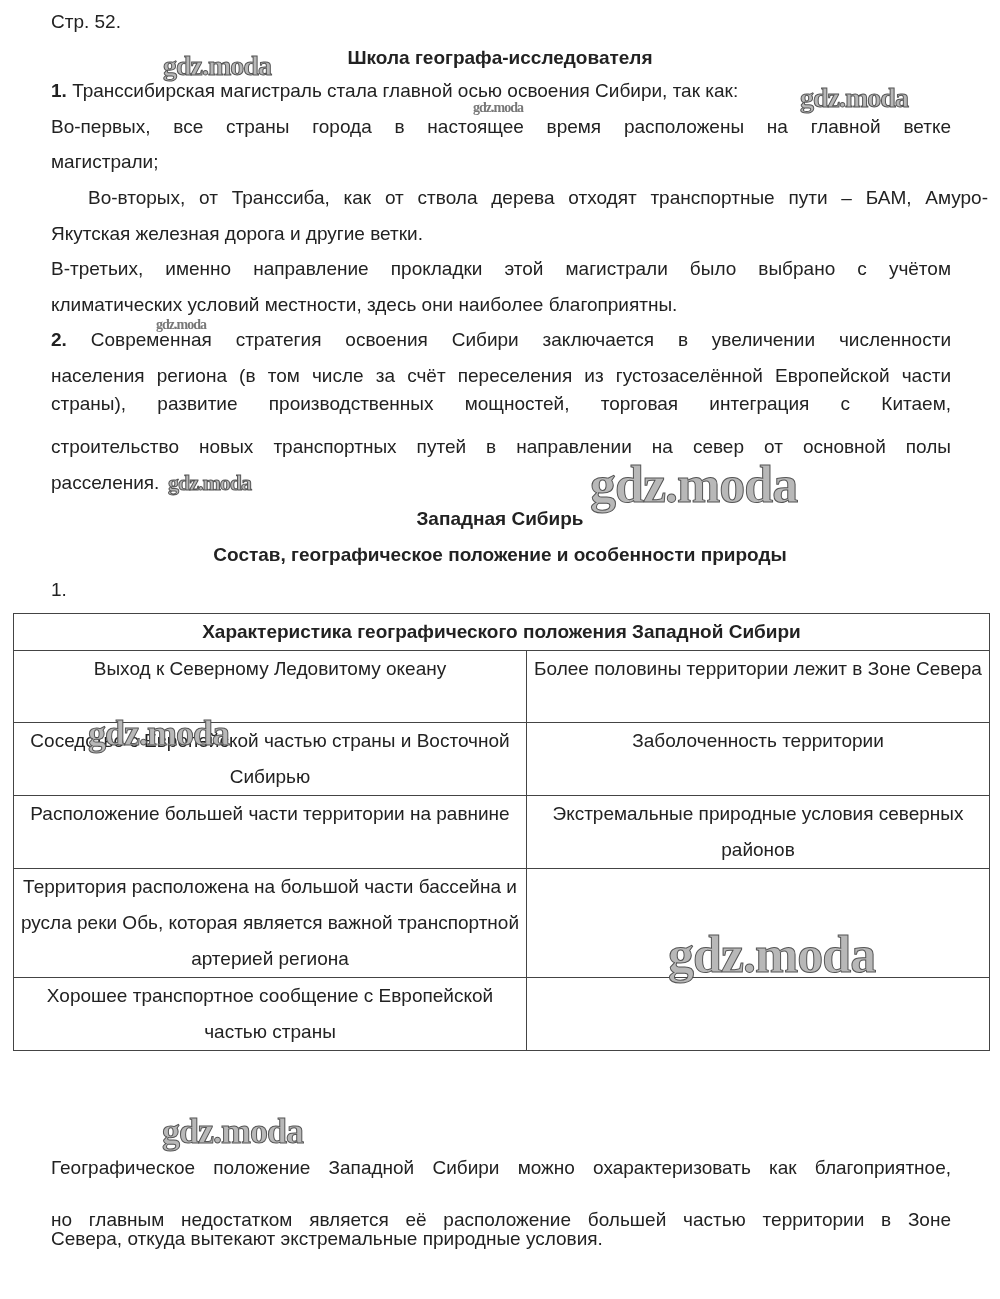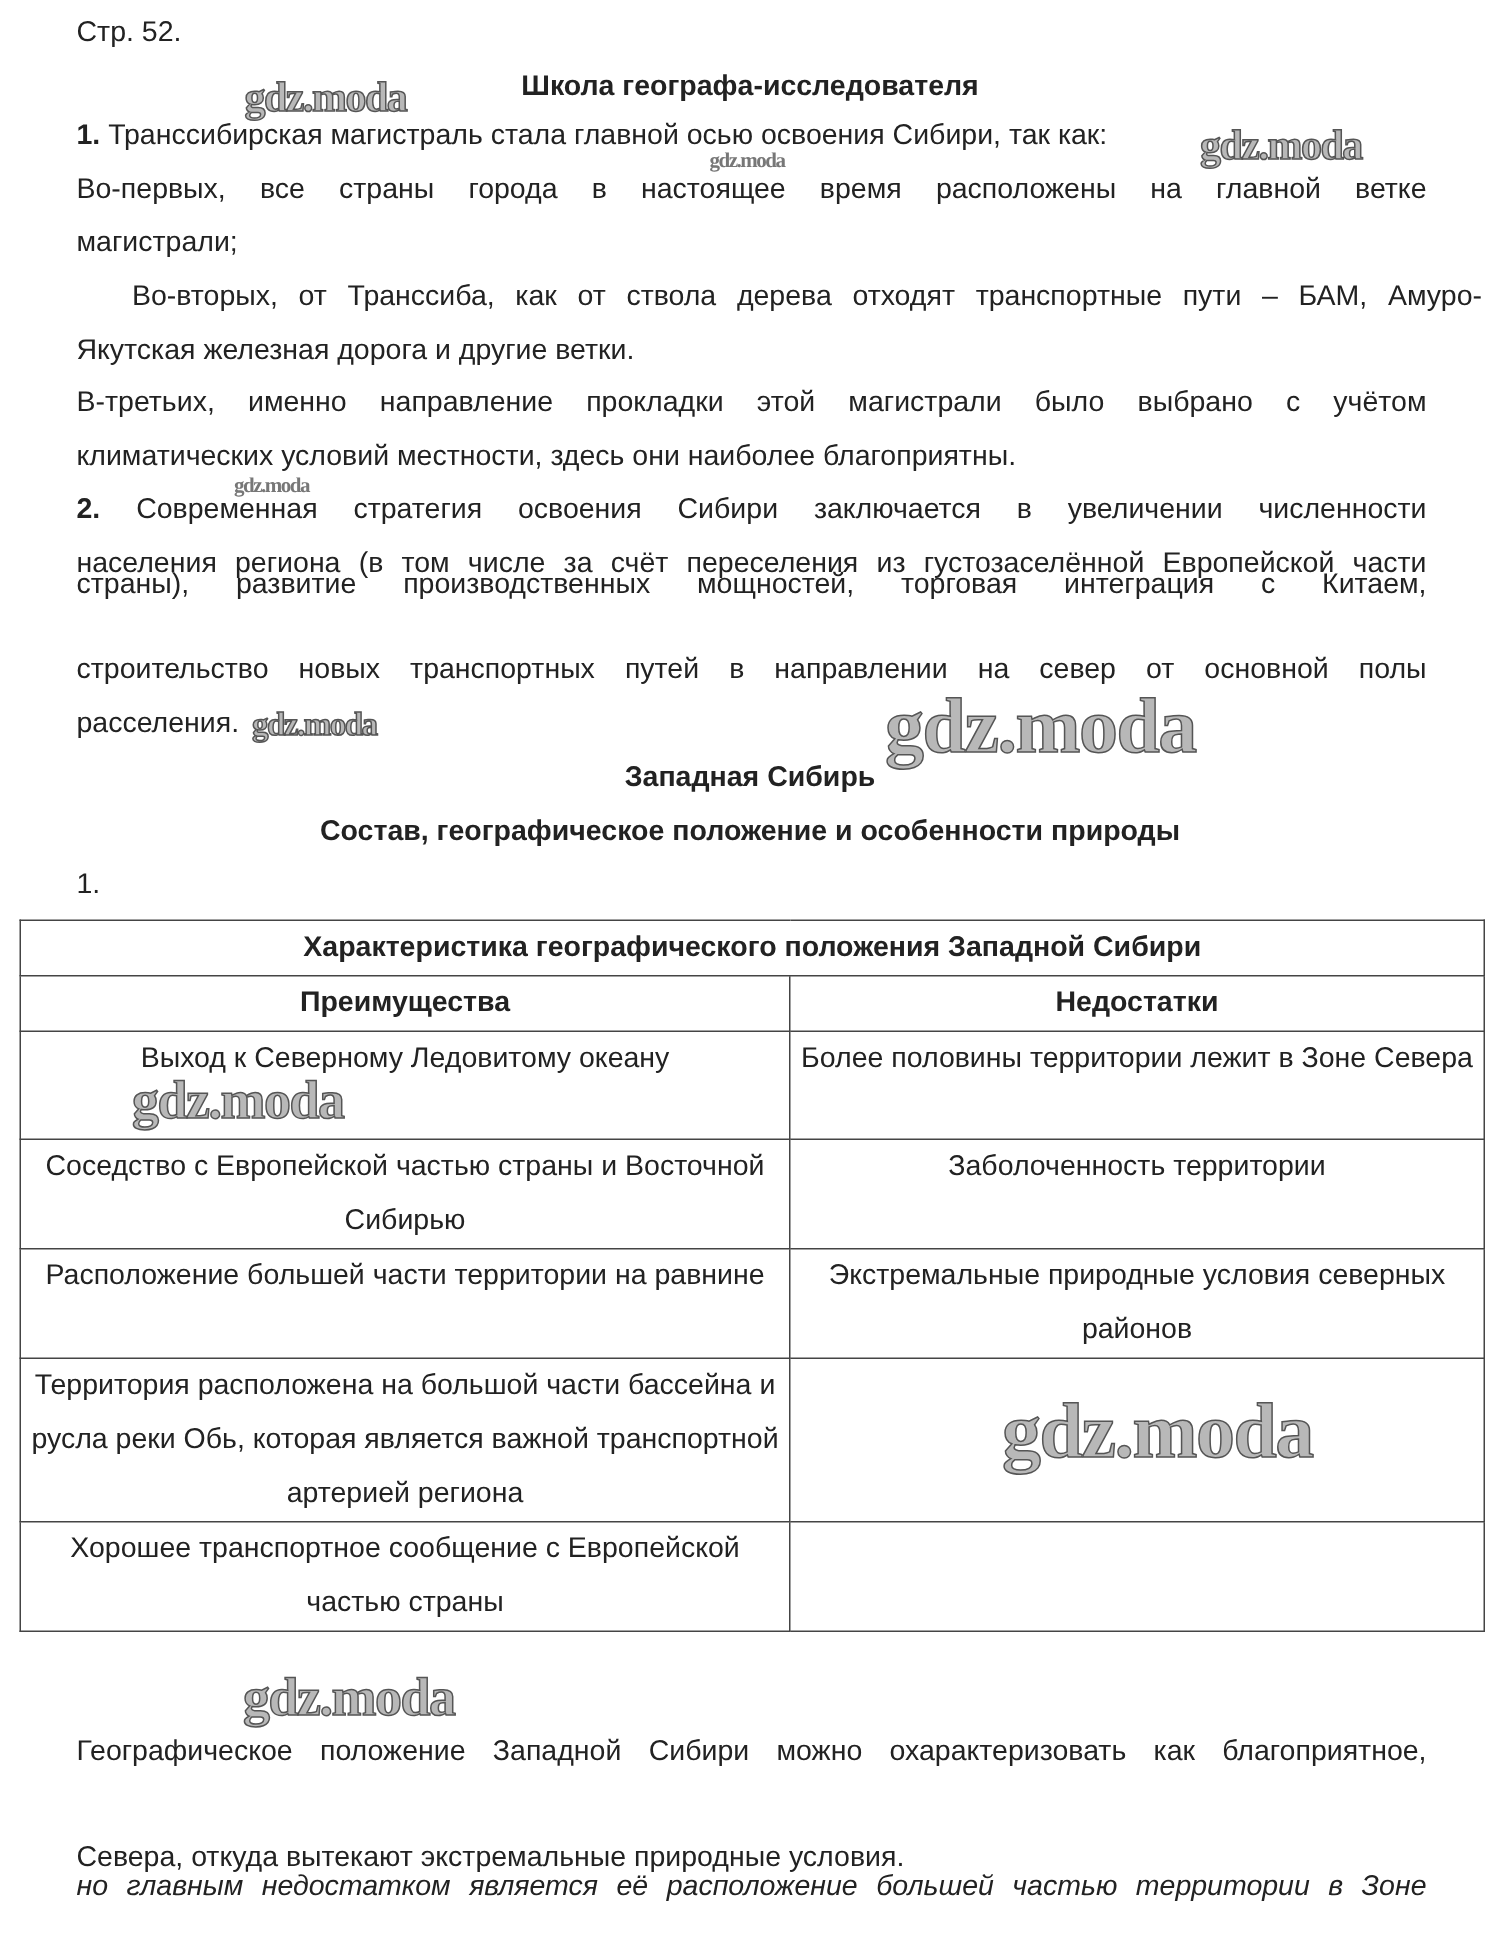--- a/index.html
+++ b/index.html
@@ -46,36 +46,32 @@
 <div class="line just" style="top:180px;margin-left:37px;">Во-вторых, от Транссиба, как от ствола дерева отходят транспортные пути – БАМ, Амуро-</div>
 <div class="line" style="top:216px;">Якутская железная дорога и другие ветки.</div>
 <div class="line just" style="top:251px;">В-третьих, именно направление прокладки этой магистрали было выбрано с учётом</div>
 <div class="line" style="top:287px;">климатических условий местности, здесь они наиболее благоприятны.</div>
 
 <div class="line just" style="top:322px;">
   <span class="num">2.</span>
   <span>Современная стратегия освоения Сибири заключается в увеличении численности</span>
 </div>
 <div class="line just" style="top:358px;">населения региона (в том числе за счёт переселения из густозаселённой Европейской части</div>
-<div class="line just" style="top:372px;">страны), развитие производственных мощностей, торговая интеграция с Китаем,</div>
+<div class="line just" style="top:386px;">страны), развитие производственных мощностей, торговая интеграция с Китаем,</div>
 <div class="line just" style="top:429px;">строительство новых транспортных путей в направлении на север от основной полы</div>
 <div class="line" style="top:465px;">расселения.</div>
 
 <div class="line center bold" style="top:501px;">Западная Сибирь</div>
 <div class="line center bold" style="top:537px;">Состав, географическое положение и особенности природы</div>
 <div class="line" style="top:572px;">1.</div>
 
 <table class="geo">
   <tbody>
       <tr>
     <th class="title" colspan="2">Характеристика географического положения Западной Сибири</th>
-  </tr>
-  <tr>
-    <th class="col">Преимущества</th>
-    <th class="col">Недостатки</th>
   </tr>
   <tr style="height:72px;">
     <td class="left">Выход к Северному Ледовитому океану</td>
     <td>Более половины территории лежит в Зоне Севера</td>
   </tr>
   <tr style="height:72px;">
     <td class="left">Соседство с Европейской частью страны и Восточной Сибирью</td>
     <td>Заболоченность территории</td>
   </tr>
   <tr style="height:72px;">
@@ -87,21 +83,21 @@
     <td></td>
   </tr>
   <tr style="height:72px;">
     <td class="left">Хорошее транспортное сообщение с Европейской частью страны</td>
     <td></td>
   </tr>
 </tbody>
   </table>
 
 <div class="line just" style="top:1150px;">Географическое положение Западной Сибири можно охарактеризовать как благоприятное,</div>
-<div class="line just" style="top:1240px;font-style:italic;">но главным недостатком является её расположение большей частью территории в Зоне</div>
+<div class="line just" style="top:1202px;">но главным недостатком является её расположение большей частью территории в Зоне</div>
 <div class="line" style="top:1221px;">Севера, откуда вытекают экстремальные природные условия.</div>
 
 <div class="wm" style="left:163px;top:50px;font-size:28px;">gdz.moda</div>
 <div class="wm" style="left:800px;top:82px;font-size:28px;">gdz.moda</div>
 <div class="wm" style="left:473px;top:100px;font-size:14px;-webkit-text-stroke:0;color:#777;">gdz.moda</div>
 <div class="wm" style="left:156px;top:317px;font-size:14px;-webkit-text-stroke:0;color:#777;">gdz.moda</div>
 <div class="wm" style="left:168px;top:470px;font-size:22px;">gdz.moda</div>
 <div class="wm" style="left:590px;top:455px;font-size:52px;">gdz.moda</div>
 <div class="wm" style="left:88px;top:712px;font-size:36px;">gdz.moda</div>
 <div class="wm" style="left:668px;top:925px;font-size:52px;">gdz.moda</div>

